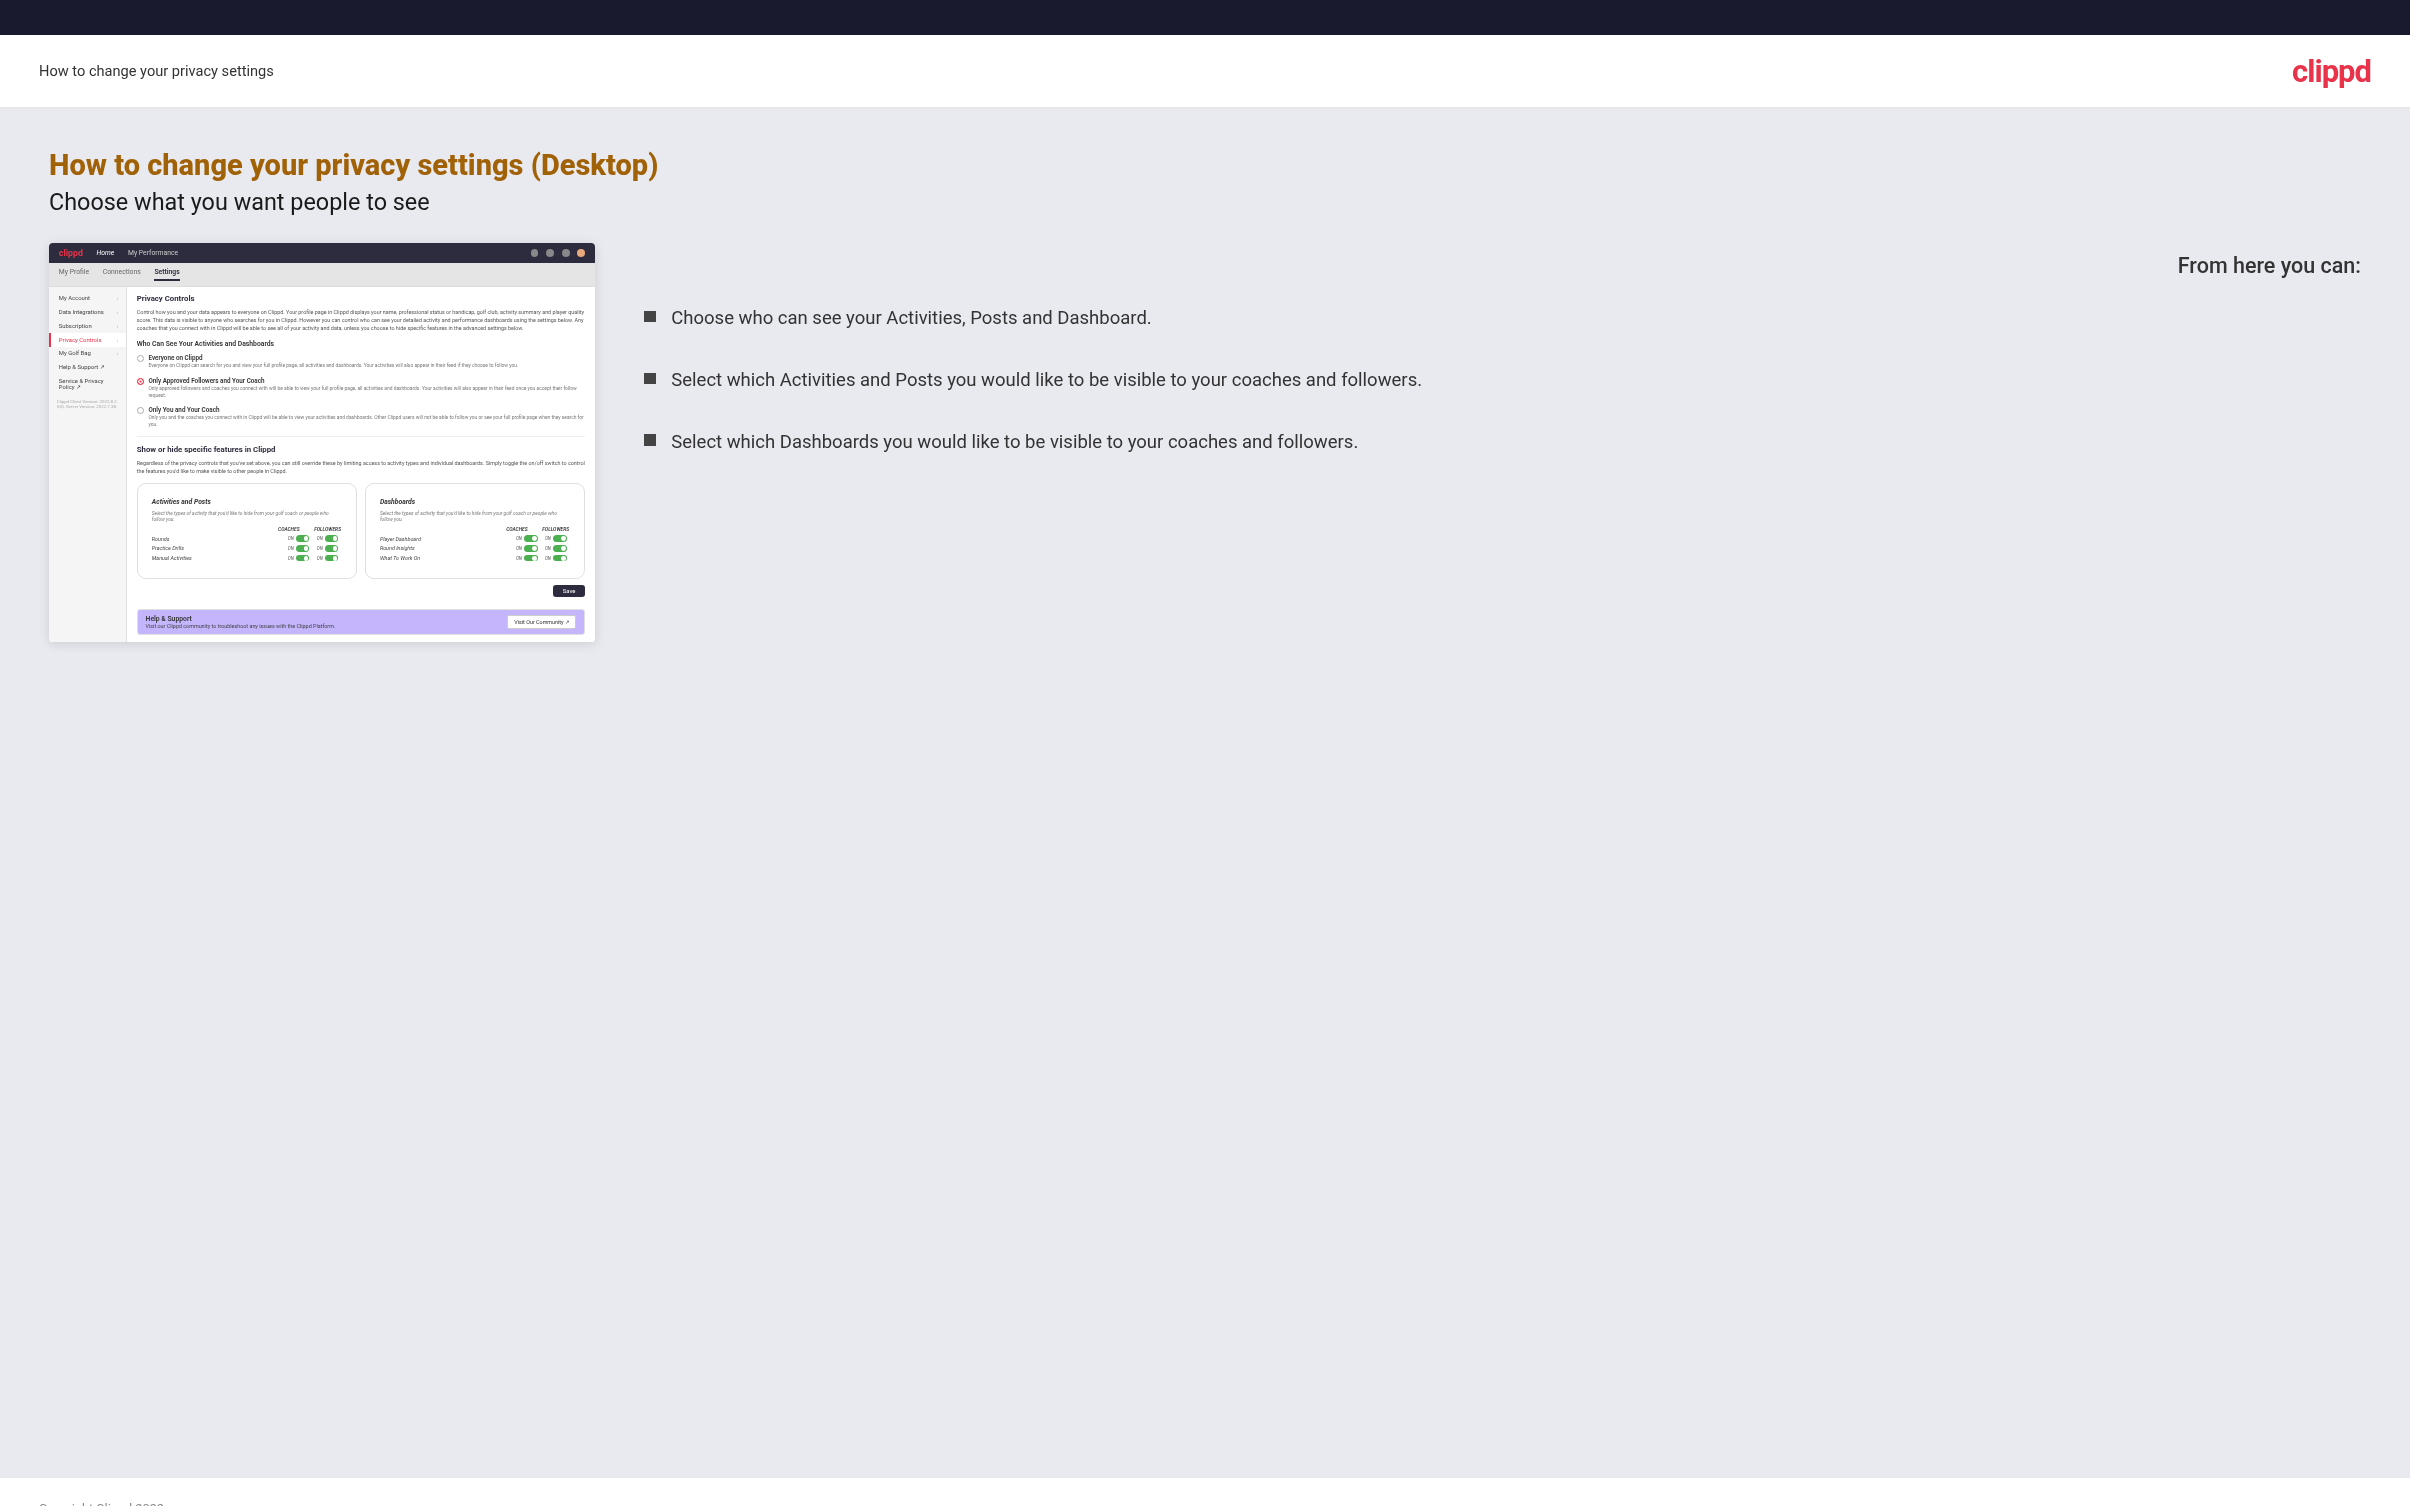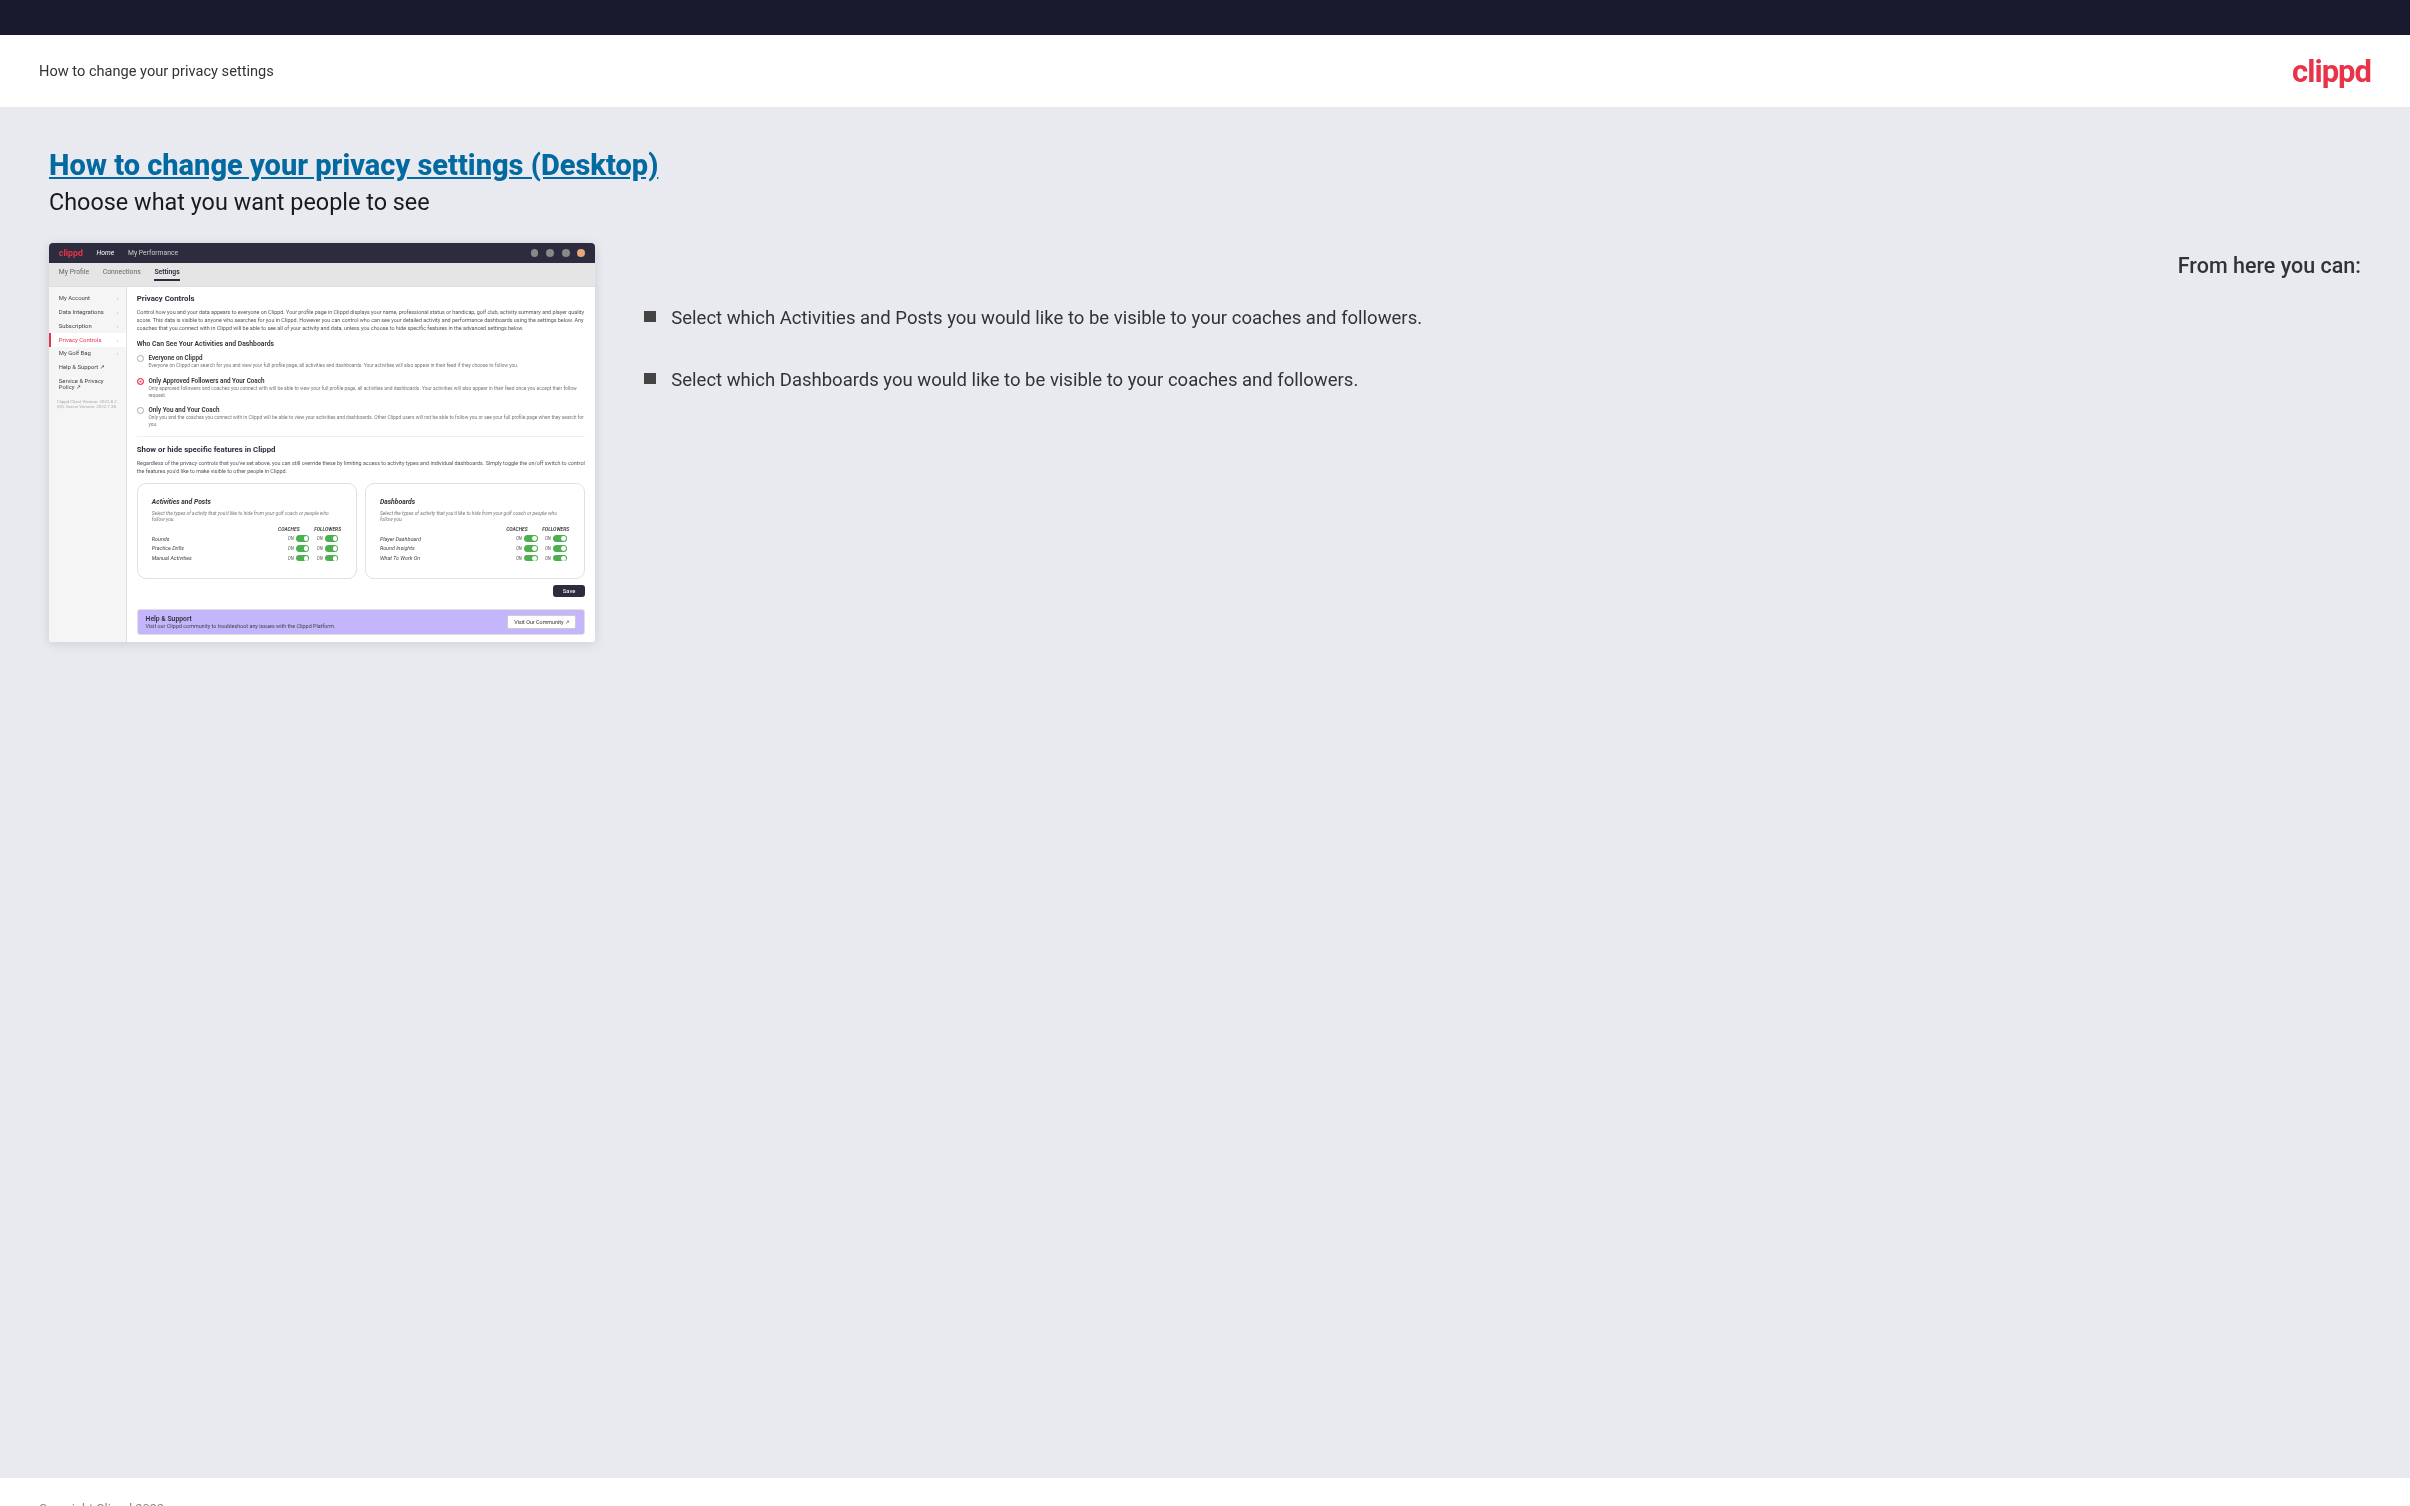--- a/index.html
+++ b/index.html
@@ -36,23 +36,22 @@
     }
     
     #main {
       background: #e8eaf0;
       padding: 39px 49px 39px 49px;
       min-height: calc(100vh - 137px);
     }
     #page-heading {
       font-size: 29px;
       font-weight: 800;
-      color: #0369a1;
+      color: #a16207;
       margin-bottom: 5.9px;
-      text-decoration: underline;
     }
     #page-subheading {
       font-size: 23.4px;
       font-weight: 400;
       color: #1a1a1a;
       margin-bottom: 27px;
     }
     
     #content-row {
       display: flex;
@@ -576,20 +575,24 @@
           </div>
         </div>
       </div>
     </div>
 
     <div id="right-panel">
       <div id="from-here-title">From here you can:</div>
 
       <div class="bullet-item">
         <div class="bullet-square"></div>
+        <div class="bullet-text">Choose who can see your Activities, Posts and Dashboard.</div>
+      </div>
+      <div class="bullet-item">
+        <div class="bullet-square"></div>
         <div class="bullet-text">Select which Activities and Posts you would like to be visible to your coaches and followers.</div>
       </div>
       <div class="bullet-item">
         <div class="bullet-square"></div>
         <div class="bullet-text">Select which Dashboards you would like to be visible to your coaches and followers.</div>
       </div>
     </div>
   </div>
 </div>
 

